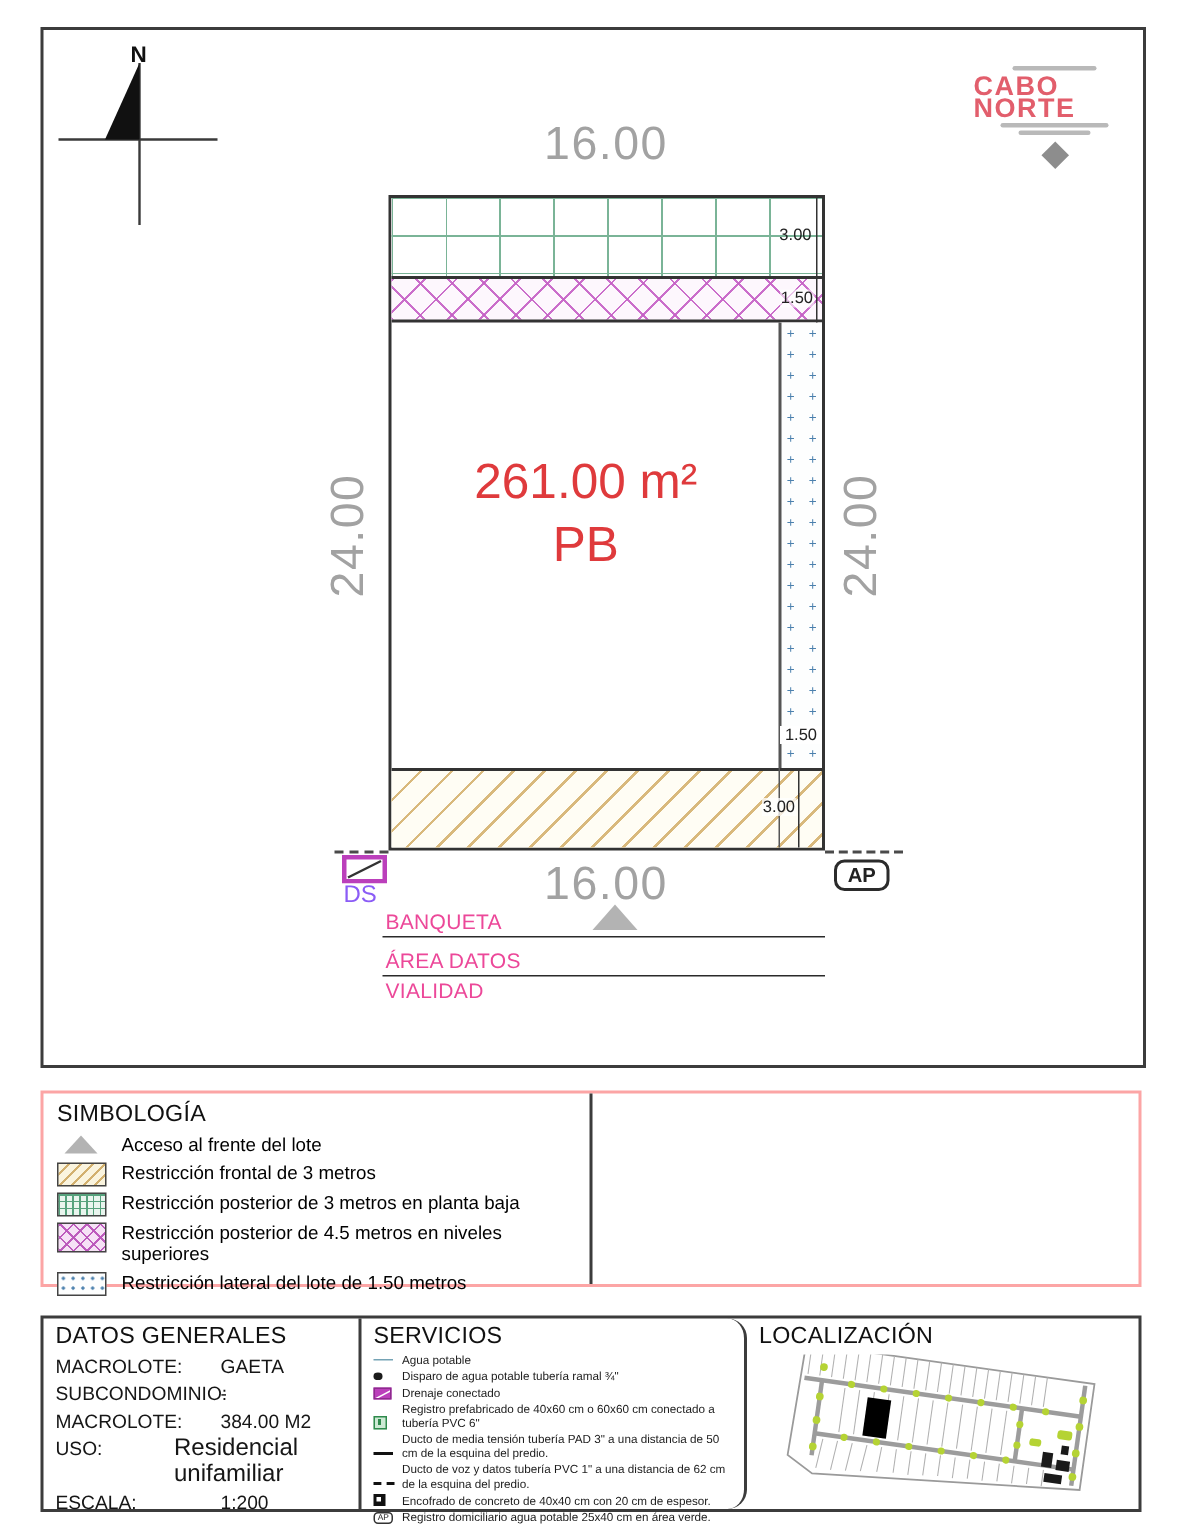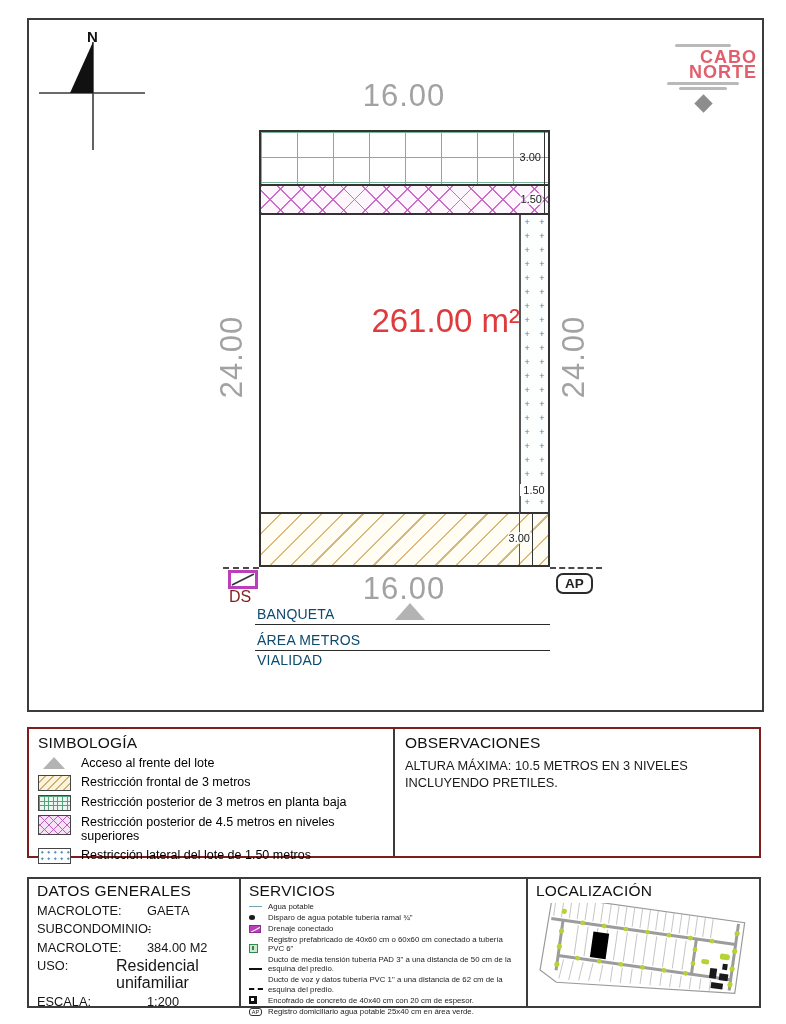--- a/index.html
+++ b/index.html
@@ -7,21 +7,21 @@
   #stage{
     position:relative;width:786px;height:1024px;background:#ffffff;
     font-family:"Liberation Sans",sans-serif;color:#1c1c1c;overflow:hidden;
   }
   
   .plan-box{position:absolute;left:27px;top:18px;width:737px;height:694px;border:2px solid #3c3c3c;background:#fff;}
   .abs{position:absolute;}
 
   .north-n{position:absolute;left:58px;top:8px;font-size:15px;font-weight:bold;color:#111;}
 
-  .logo{position:absolute;left:620px;top:24px;width:108px;text-align:right;}
+  .logo{position:absolute;left:620px;top:24px;width:108px;text-align:left;}
   .logo .microbar{height:3px;background:#b9b9b9;border-radius:2px;margin:2px 18px;}
   .logo .microbar.arc{margin:0 26px 3px;}
   .logo-word{font-size:18px;line-height:15px;font-weight:800;letter-spacing:1px;color:#e25e6c;}
   .logo-diamond{width:13px;height:13px;background:#8d8d8d;transform:rotate(45deg);margin:7px auto 0;}
 
   .dim-big{font-size:31px;color:#a2a2a2;letter-spacing:1px;text-align:center;}
   .dim-small{font-size:11px;color:#222;}
 
   .lot{position:absolute;left:230px;top:110px;width:291px;height:437px;border:2px solid #333;background:#fff;}
   .strip-green{position:absolute;left:0;right:0;top:0;height:54px;border-bottom:2px solid #333;
@@ -34,51 +34,51 @@
                      repeating-linear-gradient(135deg,rgba(197,95,197,.9) 0 1.3px,transparent 1.3px 15px);}
   .strip-tan{position:absolute;left:0;right:0;bottom:0;height:53px;border-top:2px solid #333;
     background-color:#fffdf4;
     background-image:repeating-linear-gradient(135deg,transparent 0 13px,#d9b97c 13px 14.6px);}
   .strip-lateral{position:absolute;right:0;top:83px;bottom:53px;width:28px;border-left:1.3px solid #555;
     overflow:hidden;color:#4b80ad;font-size:9px;line-height:14px;word-spacing:7px;text-align:center;
     background:#fdfefe;}
   .lat-edge{position:absolute;right:28px;top:83px;bottom:0;width:0;border-left:1px solid #555;}
   .dimline-right{position:absolute;right:3px;top:0;height:83px;width:0;border-left:1px solid #333;}
   .dimline-front{position:absolute;right:15px;bottom:0;height:53px;width:0;border-left:1px solid #333;}
-  .area-label{position:absolute;left:0;right:28px;top:168px;text-align:right;color:#df3a3c;
+  .area-label{position:absolute;left:0;right:28px;top:168px;text-align:center;color:#df3a3c;
     font-size:33px;line-height:42px;}
   .rot{transform:rotate(-90deg);}
   .dash-seg{border-top:2px dashed #4a4a4a;height:0;}
   .ap-chip{border:2px solid #2b2b2b;border-radius:7px;width:37px;height:21px;line-height:18px;
     text-align:center;font-size:13.5px;font-weight:bold;color:#222;background:#fff;}
   .tri-up{width:0;height:0;border-left:15px solid transparent;border-right:15px solid transparent;
     border-bottom:17px solid #b3b3b3;}
-  .street-label{font-size:14px;color:#0c4a6e;letter-spacing:.2px;}
+  .street-label{font-size:14px;color:#ec4899;letter-spacing:.2px;}
   .street-line{border-top:1.4px solid #2a2a2a;height:0;}
 
   
-  .mid-band{position:absolute;left:27px;top:727px;width:734px;height:131px;border:2px solid #7f1d1d;display:flex;background:#fff;}
+  .mid-band{position:absolute;left:27px;top:727px;width:734px;height:131px;border:2px solid #fca5a5;display:flex;background:#fff;}
   .simb{width:366px;border-right:2px solid #3c3c3c;padding:5px 9px 4px;}
   .obs{flex:1;padding:5px 10px;}
   .sec-title{font-size:15.5px;color:#111;letter-spacing:.2px;}
   .leg-row{display:flex;align-items:flex-start;margin-top:4px;}
   .leg-sw{width:33px;height:16px;border:1.4px solid #444;flex:0 0 auto;margin-right:10px;}
   .leg-tri{width:0;height:0;border-left:11px solid transparent;border-right:11px solid transparent;
     border-bottom:12px solid #b3b3b3;margin:1px 16px 1px 5px;flex:0 0 auto;}
   .leg-label{font-size:12.5px;line-height:14.5px;color:#000000;max-width:290px;}
   .sw-diag{background-color:#faf4de;background-image:repeating-linear-gradient(135deg,transparent 0 4.2px,#d2b06e 4.2px 5.6px);}
   .sw-grid{background-color:#e9f5ee;background-image:repeating-linear-gradient(to right,#56a27d 0 1px,transparent 1px 4.6px),repeating-linear-gradient(to bottom,#56a27d 0 1px,transparent 1px 4.6px);}
   .sw-x{background-color:#f6e2f6;background-image:repeating-linear-gradient(45deg,rgba(186,85,186,.95) 0 1.2px,transparent 1.2px 6.4px),repeating-linear-gradient(135deg,rgba(186,85,186,.95) 0 1.2px,transparent 1.2px 6.4px);}
   .sw-dots{background-color:#fdfefe;background-image:radial-gradient(#4b80ad .9px,transparent 1.3px);background-size:6.5px 6.5px;}
   .obs-line{font-size:12.8px;line-height:17px;color:#1a1a1a;margin-top:3px;}
 
   
   .bot-band{position:absolute;left:27px;top:877px;width:734px;height:131px;border:2px solid #3c3c3c;display:flex;background:#fff;}
   .datos{width:212px;border-right:2px solid #3c3c3c;padding:3px 8px;}
-  .serv{width:287px;border-right:2px solid #3c3c3c;padding:3px 8px;position:relative;}
+  .serv{width:257px;border-right:2px solid #3c3c3c;padding:3px 8px;position:relative;border-radius:13px;}
   .locz{flex:1;padding:3px 8px;position:relative;}
   .dg-row{display:flex;margin-top:1.5px;}
   .dg-label{width:110px;font-size:12.8px;line-height:17px;color:#161616;}
   .dg-value{font-size:12.8px;line-height:17px;color:#161616;}
   .dg-value.small{font-size:16px;}
   .sv-row{display:flex;align-items:flex-end;margin-top:1.6px;}
   .sv-ic{flex:0 0 19px;display:flex;align-items:center;justify-content:flex-start;height:9px;margin-top:.5px;}
   .sv-label{font-size:7.8px;line-height:9.3px;color:#1c1c1c;}
   .ic-line-water{width:13px;height:0;border-top:1.6px solid #75a3b5;}
   .ic-dot{width:6px;height:4.5px;border-radius:50%;background:#1b1b1b;}
@@ -122,50 +122,51 @@
       <div class="strip-green"></div>
       <div class="strip-magenta"></div>
       <div class="strip-tan"></div>
       <div class="lat-edge"></div>
       <div class="strip-lateral">+ + + + + + + + + + + + + + + + + + + + + + + + + + + + + + + + + + + + + + + + + + + + + + + + + + + + + + + + + + + + + + + + + + + + + + + + + + + + + + + + + + + + + + + + + + + + + + + + + + + + + + + + + + + + + + + + + + + + + + + + + + + + + + + + + + + + + + + + + + + + + + + + + + + + + + + + + + + + + + + + </div>
       <div class="dimline-right"></div>
       <div class="dimline-front"></div>
 
       <div class="area-label">
         <div>261.00 m²</div>
+        <div>PB</div>
       </div>
 
       <div class="abs dim-small" style="right:7px;top:19px;">3.00</div>
       <div class="abs dim-small" style="right:5px;top:61px;background:rgba(255,255,255,.6);padding:0 1px;">1.50</div>
       <div class="abs dim-small" style="right:0;top:352px;width:28px;text-align:center;background:#fff;">1.50</div>
       <div class="abs dim-small" style="right:17px;top:400px;background:rgba(255,255,255,.75);padding:0 1px;">3.00</div>
     </div>
 
     <div class="abs dim-big rot" style="left:130px;top:317px;width:150px;height:40px;">24.00</div>
     <div class="abs dim-big rot" style="left:472px;top:317px;width:150px;height:40px;">24.00</div>
 
     <div class="abs dash-seg" style="left:194px;top:547px;width:36px;"></div>
     <div class="abs dash-seg" style="left:521px;top:547px;width:52px;"></div>
 
     <svg class="abs" style="left:199px;top:550px;" width="30" height="19" viewBox="0 0 30 19">
       <rect x="1.5" y="1.5" width="27" height="16" fill="#fff" stroke="#bb3fbb" stroke-width="3"></rect>
       <line x1="4" y1="15" x2="26" y2="4" stroke="#333" stroke-width="1.6"></line>
     </svg>
-    <div class="abs" style="left:200px;top:568px;font-size:16px;color:#7f1d1d;">DS</div>
+    <div class="abs" style="left:200px;top:568px;font-size:16px;color:#8b5cf6;">DS</div>
 
     <div class="abs dim-big" style="left:300px;top:551px;width:150px;">16.00</div>
 
     <div class="abs ap-chip" style="left:527px;top:553px;">AP</div>
 
     <div class="abs tri-up" style="left:366px;top:583px;"></div>
 
     <div class="abs street-label" style="left:228px;top:586px;">BANQUETA</div>
     <div class="abs street-line" style="left:226px;top:604px;width:295px;"></div>
 
-    <div class="abs street-label" style="left:228px;top:612px;">ÁREA METROS</div>
+    <div class="abs street-label" style="left:228px;top:612px;">ÁREA DATOS</div>
     <div class="abs street-line" style="left:226px;top:630px;width:295px;"></div>
 
     <div class="abs street-label" style="left:228px;top:632px;">VIALIDAD</div>
   </div>
 
   <div class="mid-band">
     <div class="simb">
       <div class="sec-title">SIMBOLOGÍA</div>
 
       <div class="leg-row">
@@ -183,25 +184,20 @@
       <div class="leg-row">
         <div class="leg-sw sw-x" style="height:20px;"></div>
         <div class="leg-label" style="max-width:280px;">Restricción posterior de 4.5 metros en niveles superiores</div>
       </div>
       <div class="leg-row">
         <div class="leg-sw sw-dots"></div>
         <div class="leg-label">Restricción lateral del lote de 1.50 metros</div>
       </div>
     </div>
 
-    <div class="obs">
-      <div class="sec-title">OBSERVACIONES</div>
-      <div class="obs-line" style="margin-top:5px;">ALTURA MÁXIMA: 10.5 METROS EN 3 NIVELES</div>
-      <div class="obs-line" style="margin-top:0;">INCLUYENDO PRETILES.</div>
-    </div>
   </div>
 
   <div class="bot-band">
 
     <div class="datos">
       <div class="sec-title">DATOS GENERALES</div>
       <div class="dg-row">
         <div class="dg-label">MACROLOTE:</div>
         <div class="dg-value">GAETA</div>
       </div>

